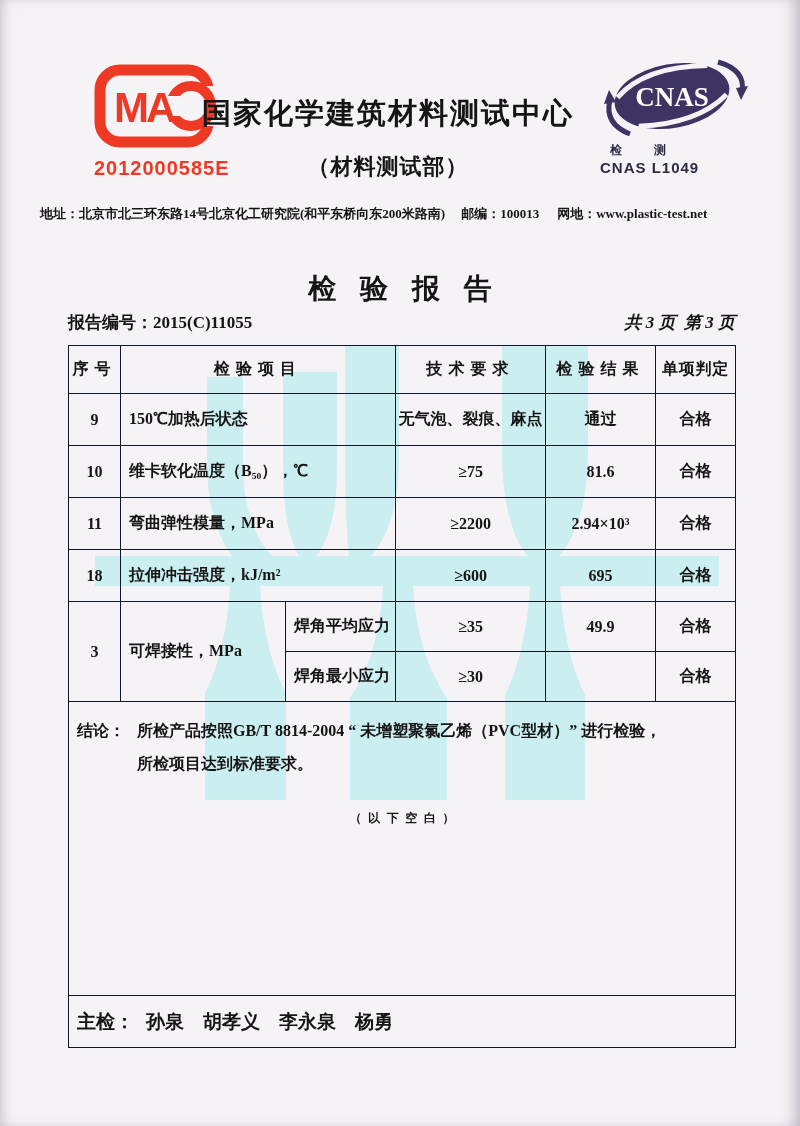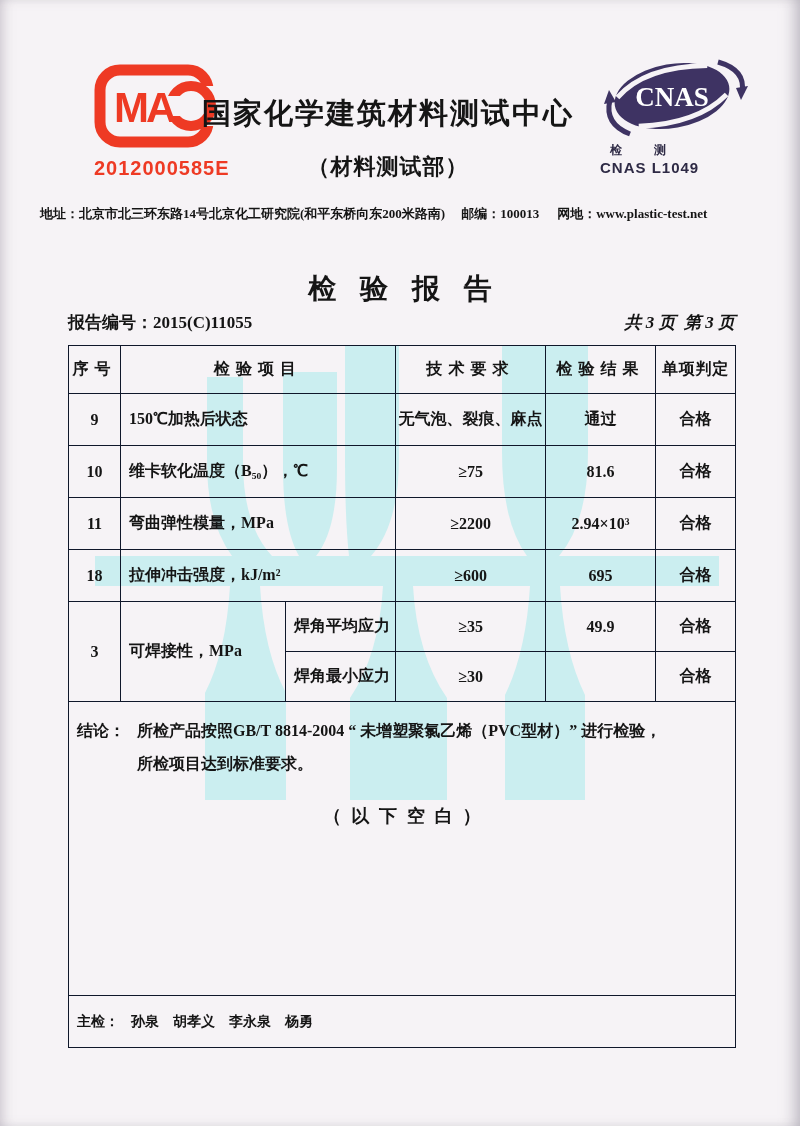--- a/index.html
+++ b/index.html
@@ -49,23 +49,23 @@
   .hdr         { letter-spacing:.38em; }
   .hdr-last    { letter-spacing:.05em; }
   .r-data td   { height:52px; }
   .r-sub td    { height:50px; }
   .c-no  { text-align:center; }
   .c-item{ text-align:left; padding-left:8px; }
   .c-mid { text-align:center; }
   .r-conclusion td { height:294px; vertical-align:top; padding:12px 8px 0 8px; }
   .conclusion-body { display:flex; font-size:16px; line-height:33px; }
   .conclusion-label { flex:0 0 60px; }
-  .blank-note { text-align:center; margin-top:24px; font-size:18px;
+  .blank-note { text-align:center; margin-top:30px; font-size:12px;
     letter-spacing:.55em; padding-left:.55em; }
-  .r-footer td { height:52px; padding-left:8px; font-size:14px;text-align:center; }
+  .r-footer td { height:52px; padding-left:8px; font-size:19px;text-align:center; }
   .footer-line { display:flex; }
   .footer-names { margin-left:12px; }
 </style>
 </head>
 <body>
 
 <div class="page">
 
   <svg class="watermark" width="800" height="1126" viewBox="0 0 800 1126" aria-hidden="true">
     <g fill="#cbeef0">

